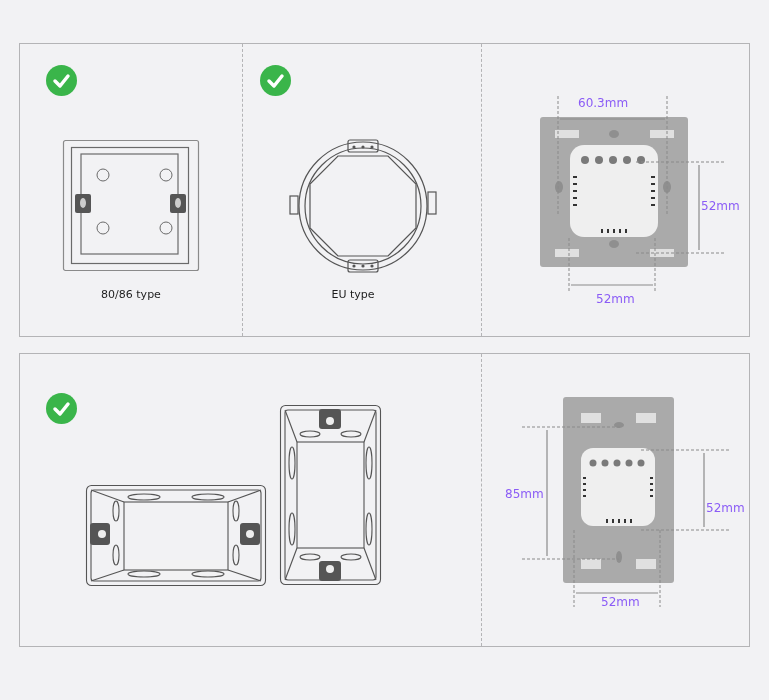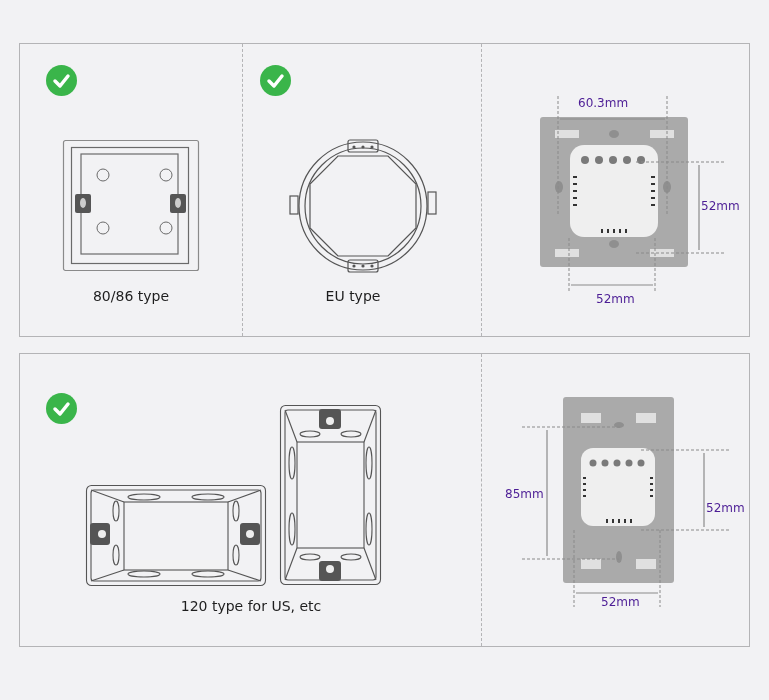--- a/index.html
+++ b/index.html
@@ -19,25 +19,25 @@
       position: absolute; top: 0; bottom: 0; width: 0;
       border-left: 1px dashed #b4b4b6;
     }
     .cell { position: absolute; top: 0; bottom: 0; }
     .check {
       position: absolute; width: 31px; height: 31px; border-radius: 50%;
       background: #3ab54a;
     }
     .check svg { position: absolute; left: 0; top: 0; }
     .caption {
-      position: absolute; font-size: 14px; text-align: left; white-space: nowrap;
+      position: absolute; font-size: 11px; text-align: left; white-space: nowrap;
       transform: translateX(-50%);
     }
     .dim {
-      position: absolute; font-size: 12px; color: #4c1d95; white-space: nowrap;
+      position: absolute; font-size: 12px; color: #8b5cf6; white-space: nowrap;
     }
     svg { overflow: visible; }
   </style>
 </head>
 <body>
 
 <div class="panel panel-top">
   <div class="vdiv" style="left:222px"></div>
   <div class="vdiv" style="left:461px"></div>
 
@@ -200,21 +200,20 @@
         <line x1="5" y1="5" x2="17" y2="37"></line>
           <line x1="96" y1="5" x2="84" y2="37"></line>
         <line x1="5" y1="175" x2="17" y2="143"></line>
           <line x1="96" y1="175" x2="84" y2="143"></line>
       </g>
       <rect x="39" y="4" width="22" height="20" rx="3" fill="#555"></rect>
       <circle cx="50" cy="16" r="4" fill="#eee"></circle>
       <rect x="39" y="156" width="22" height="20" rx="3" fill="#555"></rect>
       <circle cx="50" cy="164" r="4" fill="#eee"></circle>
     </svg>
-    <div class="caption" style="left:231px;top:244px">120 type for US, etc</div>
   </div>
 
   <div class="cell" style="left:466px;width:268px">
     <svg style="position:absolute;left:0;top:0" width="268" height="292">
       <rect x="77" y="43" width="111" height="186" rx="3" fill="#aaaaaa"></rect>
       <rect x="95" y="59" width="20" height="10" fill="#e0e0e0"></rect>
       <rect x="150" y="59" width="20" height="10" fill="#e0e0e0"></rect>
       <rect x="95" y="205" width="20" height="10" fill="#e0e0e0"></rect>
       <rect x="150" y="205" width="20" height="10" fill="#e0e0e0"></rect>
       <ellipse cx="133" cy="71" rx="5" ry="3" fill="#8f8f8f"></ellipse>

